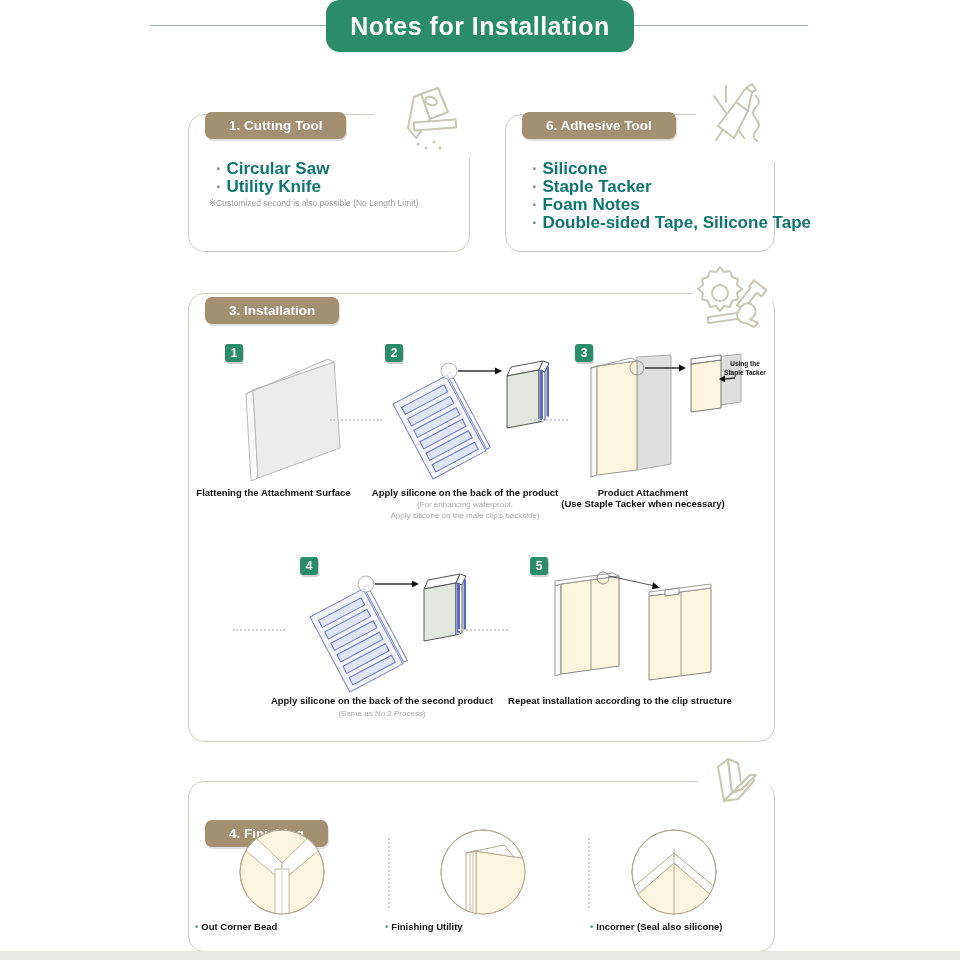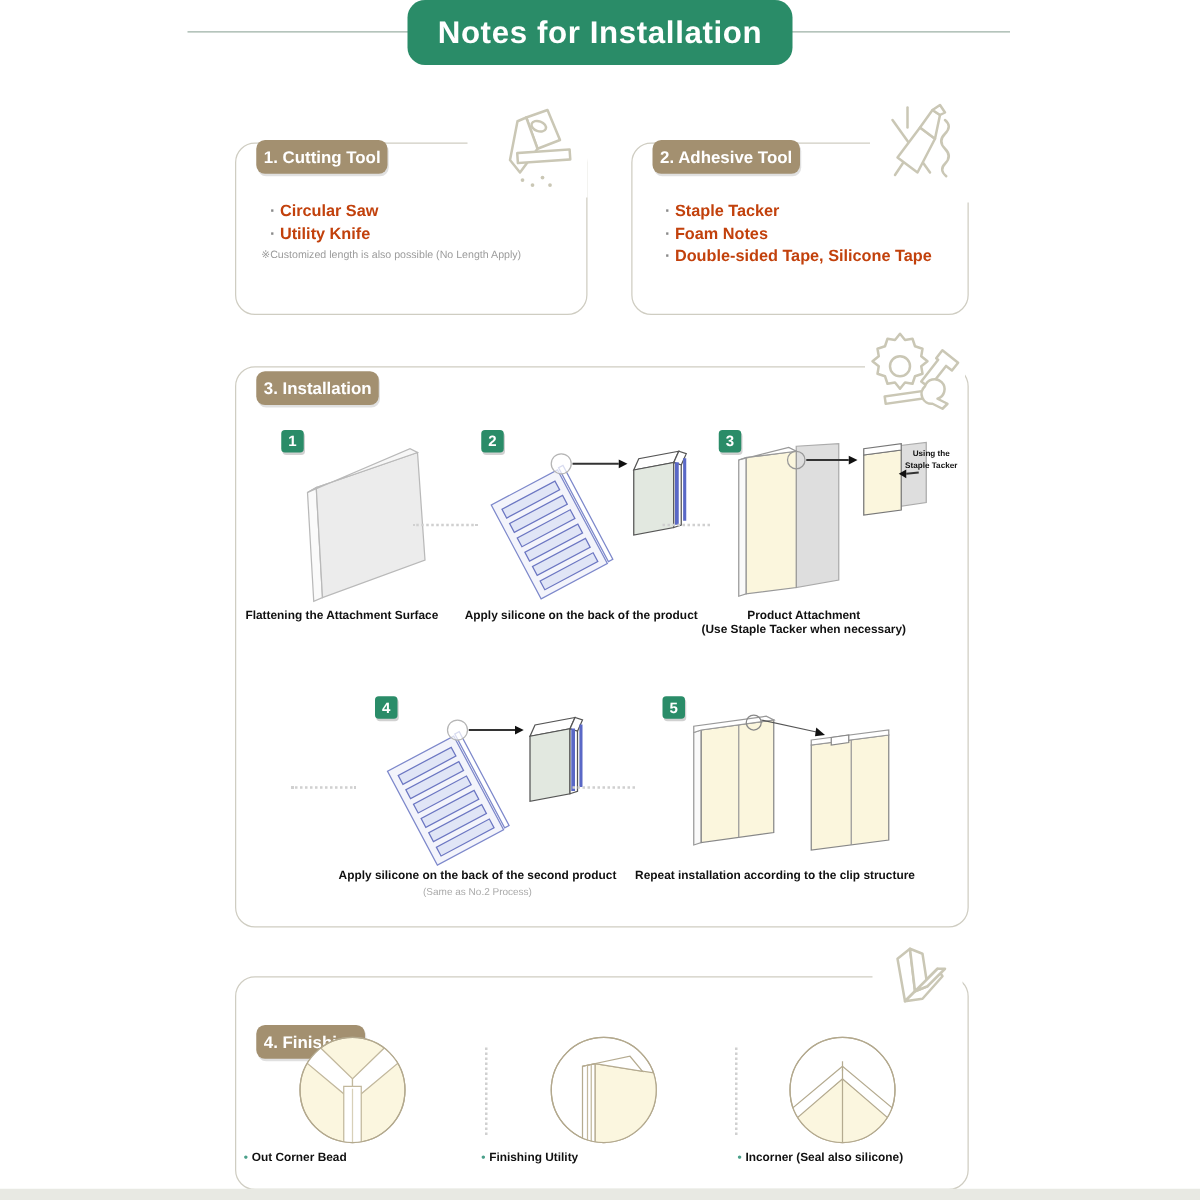--- a/index.html
+++ b/index.html
@@ -7,24 +7,24 @@
         font-family:"Liberation Sans","DejaVu Sans",sans-serif;}
 
   
   .header-line{position:absolute;left:150px;top:25px;width:658px;height:1px;background:#9db1a6;}
   .title-banner{position:absolute;left:326px;top:0;width:308px;height:52px;background:#2a8c68;
     border-radius:14px;display:flex;align-items:center;justify-content:center;
     color:#fff;font-size:25px;font-weight:bold;letter-spacing:.5px;}
 
   
   .sec-box{position:absolute;border:1px solid #cfcdc2;border-radius:16px;background:#fff;}
-  .chip{position:absolute;height:27px;line-height:27px;padding:0 6px;background:#a39070;
+  .chip{position:absolute;height:27px;line-height:27px;padding:0 24px;background:#a39070;
     border-radius:7px;color:#fff;font-size:13.5px;font-weight:bold;white-space:nowrap;
     box-shadow:1px 2px 0 rgba(0,0,0,.12);}
-  .tool-list{position:absolute;font-size:13px;font-weight:bold;color:#c2410c;line-height:18px;}
+  .tool-list{position:absolute;font-size:17px;font-weight:bold;color:#0f766e;line-height:18px;}
   .tool-list .li{white-space:nowrap;}
   .tool-list .li::before{content:"· ";color:#8a8a8a;}
   .note{position:absolute;font-size:8.5px;color:#9b9b9b;white-space:nowrap;}
 
   .corner-icon{position:absolute;background:#fff;}
 
   
   .step-num{position:absolute;width:18px;height:18px;background:#2a8c68;border-radius:3px;
     color:#fff;font-size:12px;font-weight:bold;text-align:center;line-height:18px;
     box-shadow:1px 2px 0 rgba(0,0,0,.18);}
@@ -65,36 +65,37 @@
         <circle cx="52" cy="62" r="1.5"></circle>
       <circle cx="60" cy="56" r="1.5"></circle>
         <circle cx="66" cy="62" r="1.5"></circle>
     </g>
   </svg>
   <div class="chip" style="left:205px;top:112px;">1. Cutting Tool</div>
   <div class="tool-list" style="left:216px;top:160px;">
     <div class="li">Circular Saw</div>
     <div class="li">Utility Knife</div>
   </div>
-  <div class="note" style="left:209px;top:198px;">※Customized length is also possible (No Length Apply)</div>
+  <div class="note" style="left:209px;top:198px;">※Customized second is also possible (No Length Limit)</div>
 
   <div class="sec-box" style="left:505px;top:114px;width:268px;height:136px;"></div>
   <svg class="corner-icon" style="left:696px;top:82px;" width="86" height="80" viewBox="0 0 86 80">
     <g fill="none" stroke="#cac7b5" stroke-width="2" stroke-linejoin="round" stroke-linecap="round">
       <line x1="18" y1="14" x2="48" y2="56"></line>
       <line x1="52" y1="10" x2="20" y2="58"></line>
       <line x1="30" y1="4" x2="30" y2="20"></line>
       <path d="M22,44 L40,20 L52,29 L38,56 Z" fill="#fff"></path>
       <path d="M40,20 L50,6 L56,10 L52,29 Z" fill="#fff"></path>
       <path d="M50,6 L56,2 L60,8 L56,10 Z" fill="#fff"></path>
       <path d="M60,14 q6,5 0,11 q-6,6 0,12 q6,6 0,12 q-5,5 1,10"></path>
     </g>
   </svg>
-  <div class="chip" style="left:522px;top:112px;">2. Adhesive Tool</div>
+  <div class="chip" style="left:522px;top:112px;">6. Adhesive Tool</div>
   <div class="tool-list" style="left:532px;top:160px;">
+    <div class="li">Silicone</div>
     <div class="li">Staple Tacker</div>
     <div class="li">Foam Notes</div>
     <div class="li">Double-sided Tape, Silicone Tape</div>
   </div>
 
   <div class="sec-box" style="left:188px;top:293px;width:585px;height:447px;"></div>
   <svg class="corner-icon" style="left:692px;top:263px;" width="80" height="64" viewBox="0 0 80 64">
     <g fill="#fff" stroke="#cac7b5" stroke-width="2" stroke-linejoin="round" stroke-linecap="round">
       <path d="M28,4 l4,5 6,-1 2,6 6,2 -1,6 5,4 -5,4 1,6 -6,2 -2,6 -6,-1 -4,5 -4,-5 -6,1 -2,-6 -6,-2 1,-6 -5,-4 5,-4 -1,-6 6,-2 2,-6 6,1 Z"></path>
       <circle cx="28" cy="30" r="8"></circle>
@@ -133,20 +134,24 @@
     <g transform="translate(132,14)">
       <polygon points="0,12 4,3 36,-3 32,6" fill="#fff" stroke="#555"></polygon>
       <polygon points="32,6 36,-3 42,-1 38,8" fill="#fff" stroke="#555"></polygon>
       <polygon points="0,12 32,6 32,58 0,64" fill="#e2e8e0" stroke="#555"></polygon>
       <polygon points="32,6 38,8 38,56 32,58" fill="#fff" stroke="#555"></polygon>
       <rect x="33" y="7" width="3" height="50" fill="#5a68c6" transform="skewY(-2)"></rect>
       <rect x="39.5" y="4" width="2.5" height="50" fill="#5a68c6" transform="skewY(-2)"></rect>
     </g>
   </svg>
   <div class="cap" style="left:355px;top:487px;width:220px;">Apply silicone on the back of the product</div>
+  <div class="sub" style="left:355px;top:499px;width:220px;">
+    <span>(For enhancing waterproof,</span><br>
+    <span>Apply silicone on the male clip's backside)</span>
+  </div>
 
   <div class="step-num" style="left:575px;top:344px;">3</div>
   <svg style="left:575px;top:348px;" width="200" height="140" viewBox="0 0 200 140">
     <polygon points="62,9 96,7 96,116 62,122" fill="#dedede" stroke="#ababab"></polygon>
     <polygon points="16,20 22,18 22,127 16,129" fill="#fafafa" stroke="#999"></polygon>
     <polygon points="22,18 62,13 62,122 22,127" fill="#fbf6dd" stroke="#999"></polygon>
     <polygon points="16,20 22,18 62,13 56,10" fill="#fff" stroke="#999"></polygon>
     <circle cx="62" cy="20" r="7" fill="none" stroke="#999"></circle>
     <line x1="70" y1="20" x2="104" y2="20" stroke="#333" stroke-width="1.5"></line>
     <polygon points="104,16.5 111,20 104,23.5" fill="#111"></polygon>

